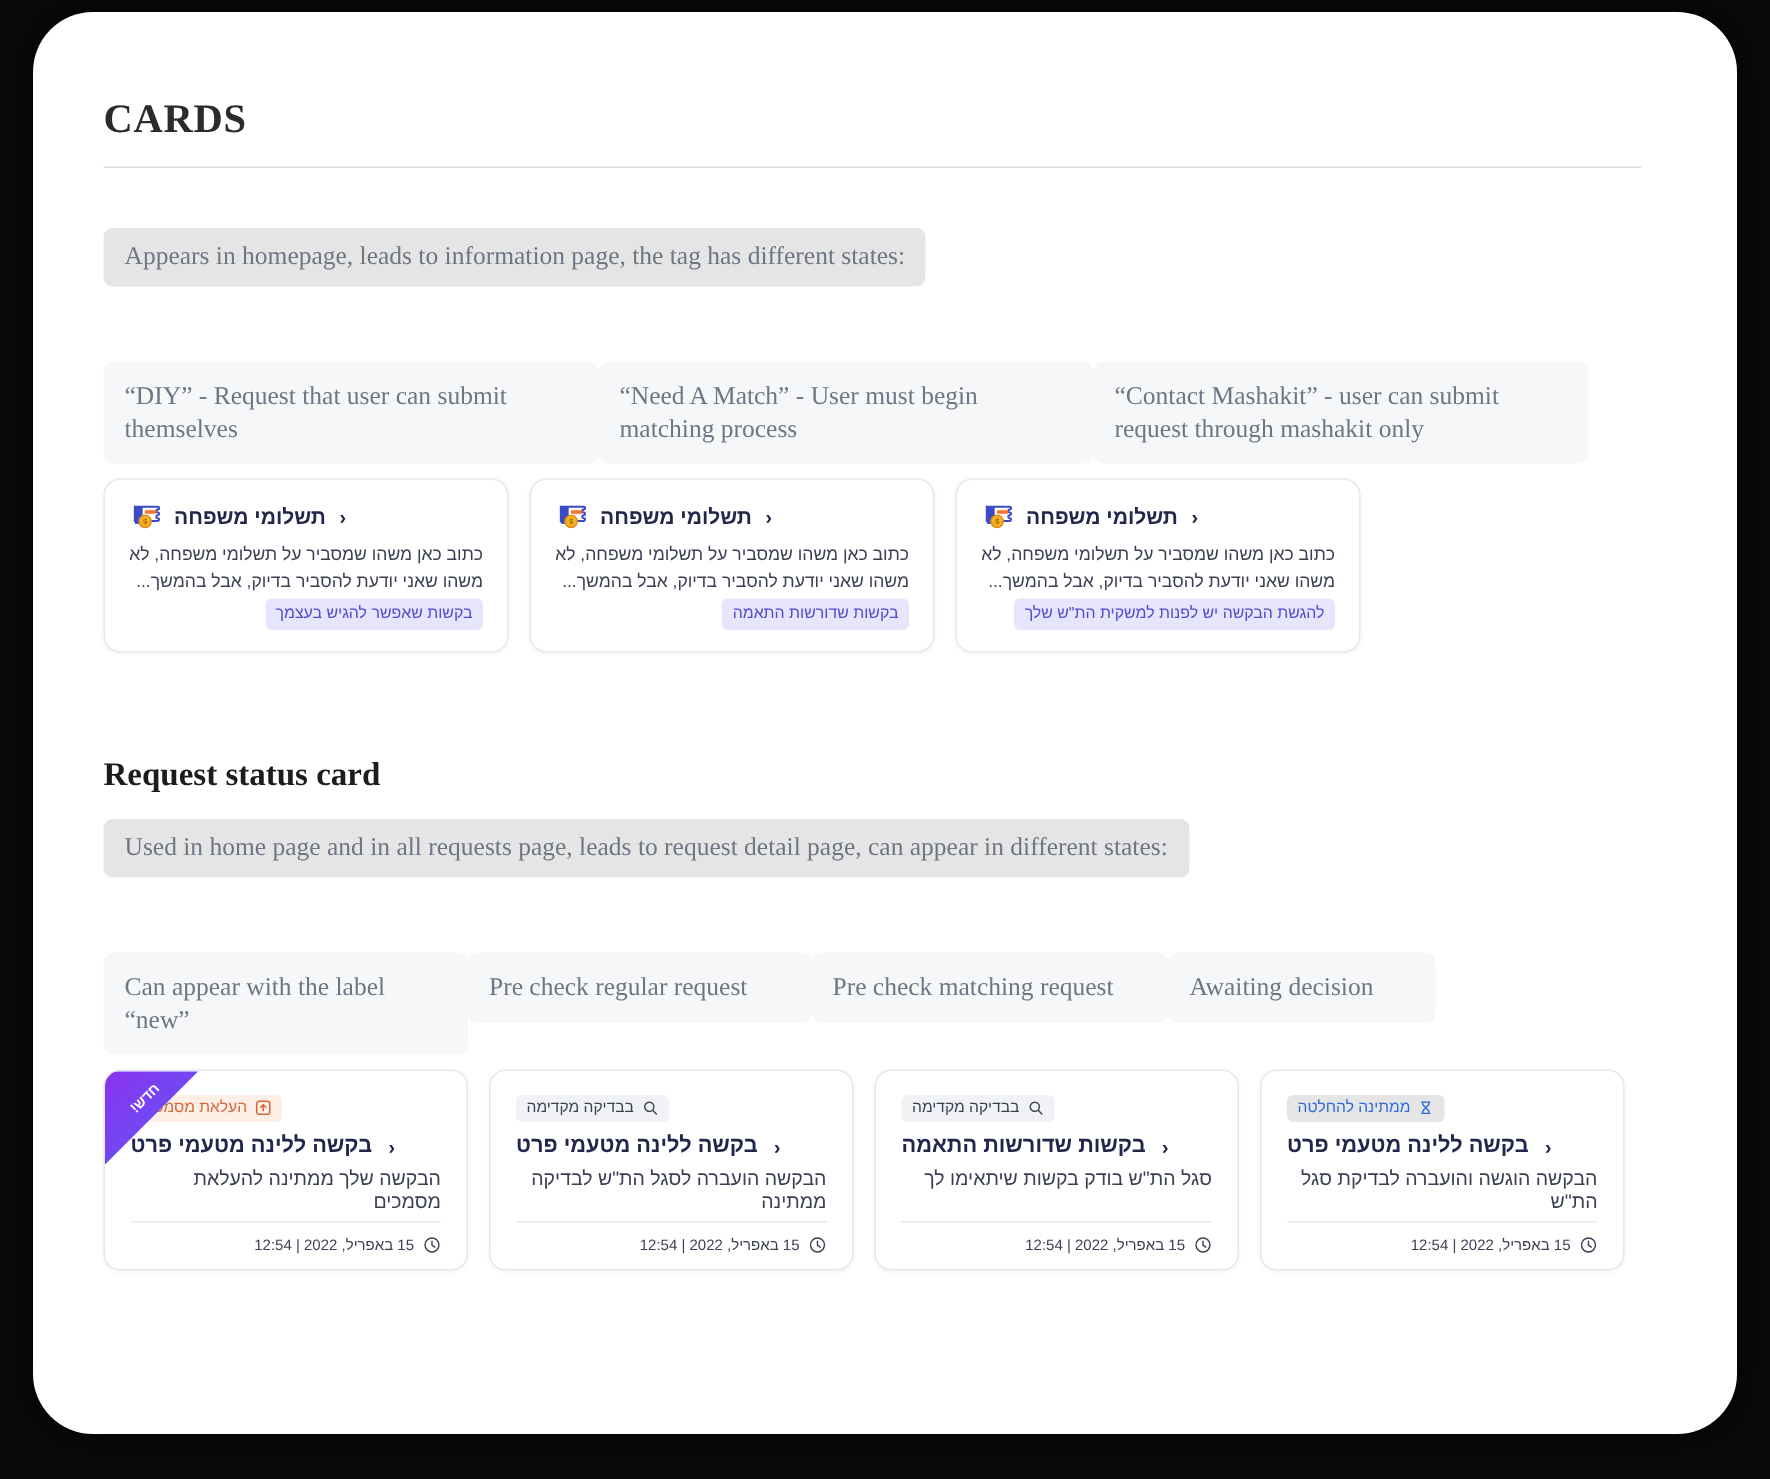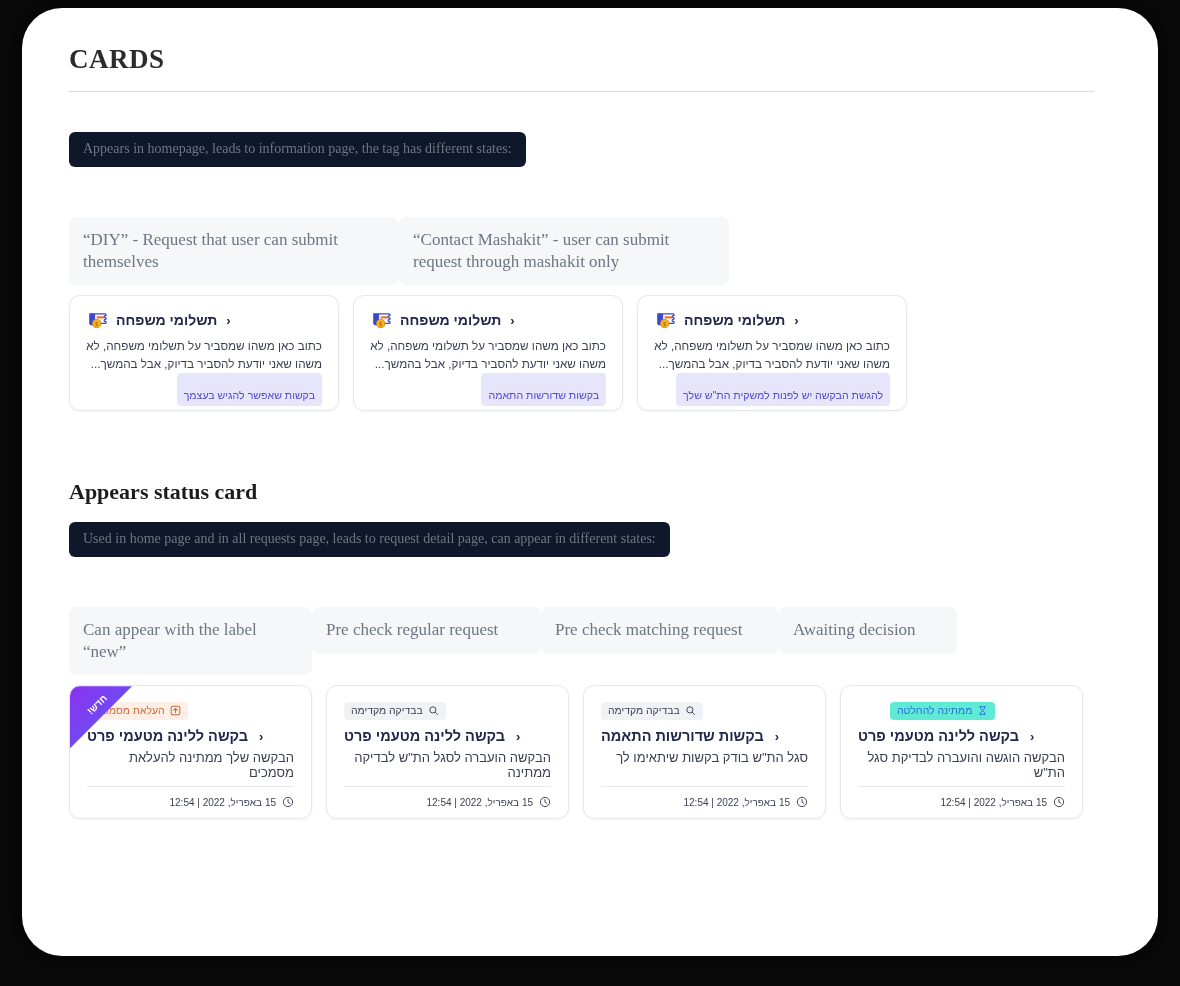--- a/index.html
+++ b/index.html
@@ -32,41 +32,42 @@
   }
 
   
   .page-title {
     font-family: "Liberation Serif", serif;
     font-size: 27px;
     font-weight: bold;
     letter-spacing: 0.5px;
     color: #2b2b2b;
     padding-bottom: 16px;
+    margin-top: 20px;
   }
   .title-rule {
     height: 1px;
     background: #d8dadf;
     margin-bottom: 40px;
   }
 
   .section-title {
     font-family: "Liberation Serif", serif;
     font-size: 22px;
     font-weight: bold;
     color: #1c1c1c;
     margin-bottom: 17px;
   }
 
   .note {
     display: inline-block;
     font-family: "Liberation Serif", serif;
-    font-size: 14px;
+    font-size: 17px;
     color: #6e7684;
-    background: #0f172a;
+    background: #e5e5e5;
     border-radius: 6px;
     padding: 9px 14px 10px 14px;
   }
 
   
   .label-row {
     display: flex;
     gap: 0;
     align-items: flex-start;
     margin-top: 50px;
@@ -139,21 +140,21 @@
   .ic-tagwrap {
     margin-top: auto;
     display: flex;
     justify-content: flex-start;
   }
   .ic-tag {
     background: #e7e5fb;
     color: #5348cf;
     font-size: 10.6px;
     border-radius: 4px;
-    padding: 16px 7px 5px 7px;
+    padding: 4px 7px 5px 7px;
     white-space: nowrap;
   }
 
   
   .status-card-row {
     display: flex;
     gap: 14px;
     align-items: flex-start;
     margin-top: 10px;
   }
@@ -260,20 +261,21 @@
   <div class="content">
 
     <div class="page-title">CARDS</div>
     <div class="title-rule"></div>
 
     <div>
       <div class="note">Appears in homepage, leads to information page, the tag has different states:</div>
 
       <div class="label-row">
         <div class="label-chip w-info">“DIY” - Request that user can submit themselves</div>
+        <div class="label-chip w-info">“Need A Match” - User must begin matching process</div>
         <div class="label-chip w-info">“Contact Mashakit” - user can submit request through mashakit only</div>
       </div>
 
       <div class="info-card-row">
 
         <div class="info-card c1">
           <div class="ic-head">
             <span class="chev">‹</span>
             <span class="ic-title">תשלומי משפחה</span>
             <span>
@@ -332,21 +334,21 @@
             <span class="ic-tag">להגשת הבקשה יש לפנות למשקית הת"ש שלך</span>
           </div>
         </div>
 
       </div>
     </div>
 
     <div class="gap-lg"></div>
 
     <div>
-      <div class="section-title">Appears status card</div>
+      <div class="section-title">Request status card</div>
       <div class="note">Used in home page and in all requests page, leads to request detail page, can appear in different states:</div>
 
       <div class="label-row">
         <div class="label-chip s1">Can appear with the label “new”</div>
         <div class="label-chip s2">Pre check regular request</div>
         <div class="label-chip s3">Pre check matching request</div>
         <div class="label-chip s4">Awaiting decision</div>
       </div>
 
       <div class="status-card-row">
@@ -436,21 +438,21 @@
                   <circle cx="7" cy="7" r="5.4" fill="none" stroke="#3a3f52" stroke-width="1.1"></circle>
                   <path d="M7 4.1 V7.2 L9.2 8.6" fill="none" stroke="#3a3f52" stroke-width="1.1" stroke-linecap="round"></path>
                 </svg>
             </span>
             <span>15 באפריל, 2022 | 12:54</span>
           </div>
         </div>
 
         <div class="status-card w4">
           <div class="sc-badgerow">
-            <span class="sc-badge" style="background:#5eead4;color:#2f6bd8;margin-left:32px;">
+            <span class="sc-badge" style="background:#e5e5e5;color:#2f6bd8;">
               <span>
                 <svg viewBox="0 0 14 14">
                     <path d="M3.6 2.2 h6.8 M3.6 11.8 h6.8 M4.4 2.2 v2 L7 7 l2.6 -2.8 v-2 M4.4 11.8 v-2 L7 7 l2.6 2.8 v2" fill="none" stroke="#2f6bd8" stroke-width="1.2" stroke-linecap="round"></path>
                   </svg>
               </span>
               <span>ממתינה להחלטה</span>
             </span>
           </div>
           <div class="sc-title">
             <span class="chev">‹</span>

